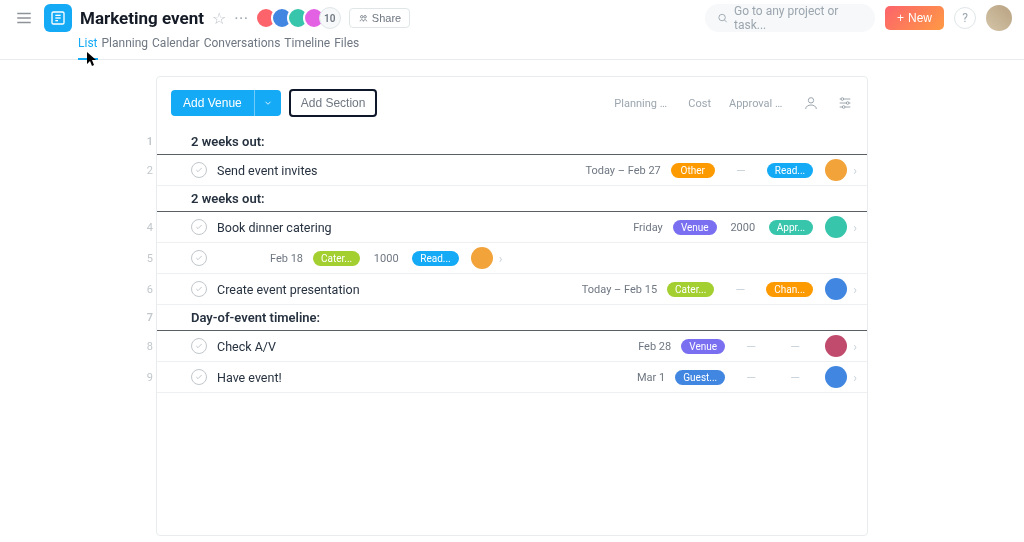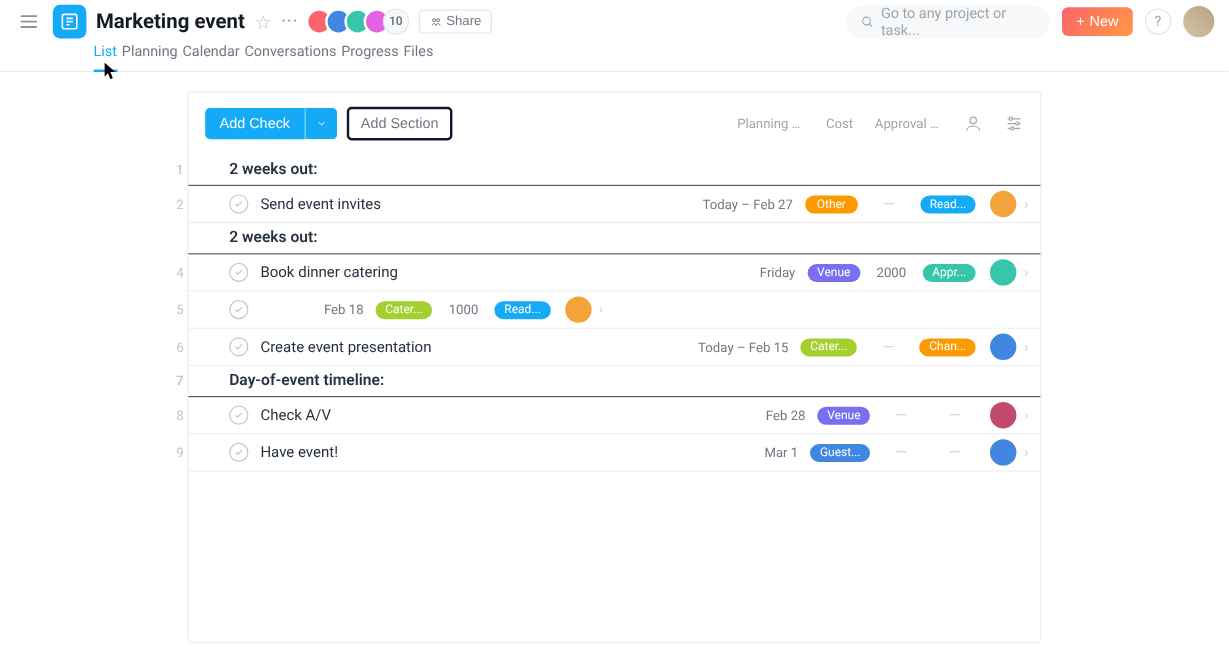--- a/index.html
+++ b/index.html
@@ -107,32 +107,32 @@
     <div class="help">?</div>
     <div class="me-av"></div>
   </div>
 </div>
 
 <div class="tabs" id="tabs">
     <div class="tab active">List</div>
     <div class="tab">Planning</div>
     <div class="tab">Calendar</div>
     <div class="tab">Conversations</div>
-    <div class="tab">Progress</div>
+    <div class="tab">Timeline</div>
     <div class="tab">Files</div>
   </div>
 
 <svg class="cursor-img" width="12" height="16" viewBox="0 0 12 16">
     <path d="M0 0 L0 12 L3 9 L5 14 L7 13 L5 8 L9 8 Z" fill="#000"></path>
   </svg>
 
 <div class="panel">
   <div class="panel-top">
     <div class="addtask">
-      <button class="addtask-main">Add Check</button>
+      <button class="addtask-main">Add Venue</button>
       <button class="addtask-drop">
         <svg width="10" height="10" viewBox="0 0 24 24" fill="none" stroke-width="2">
             <polyline points="6 9 12 15 18 9"></polyline>
           </svg>
       </button>
     </div>
     <button class="addsection">Add Section</button>
     <div class="cols-right">
       <div class="col-h">Planning ca...</div>
       <div class="col-h">Cost</div>

